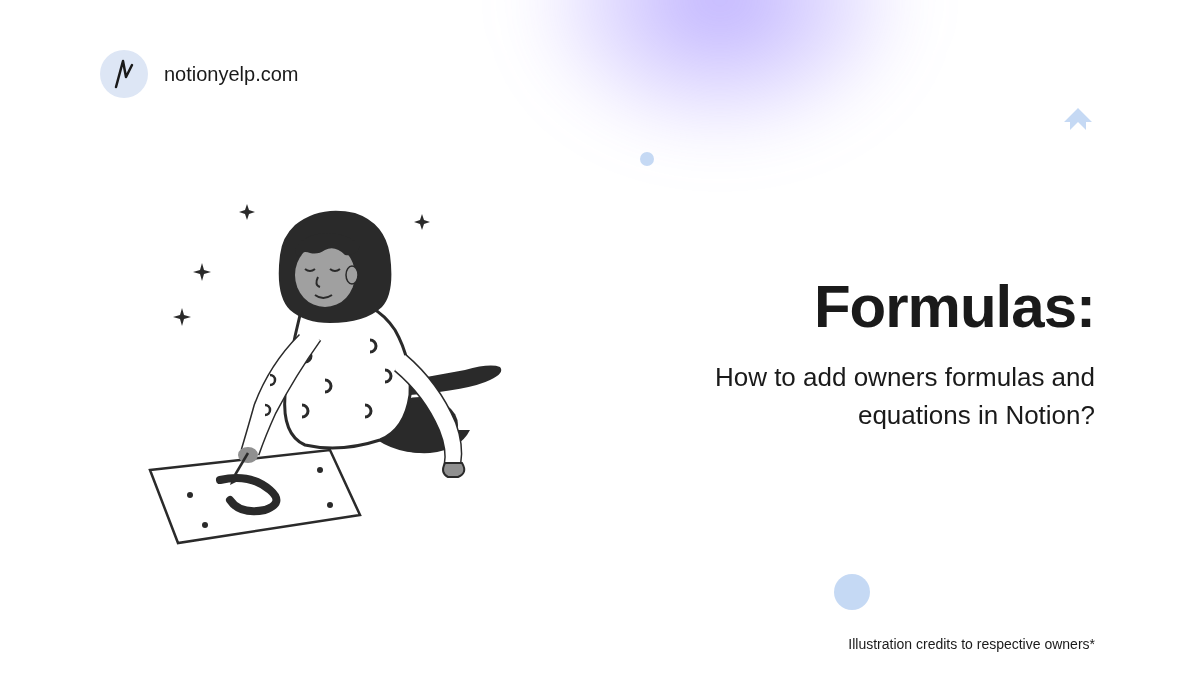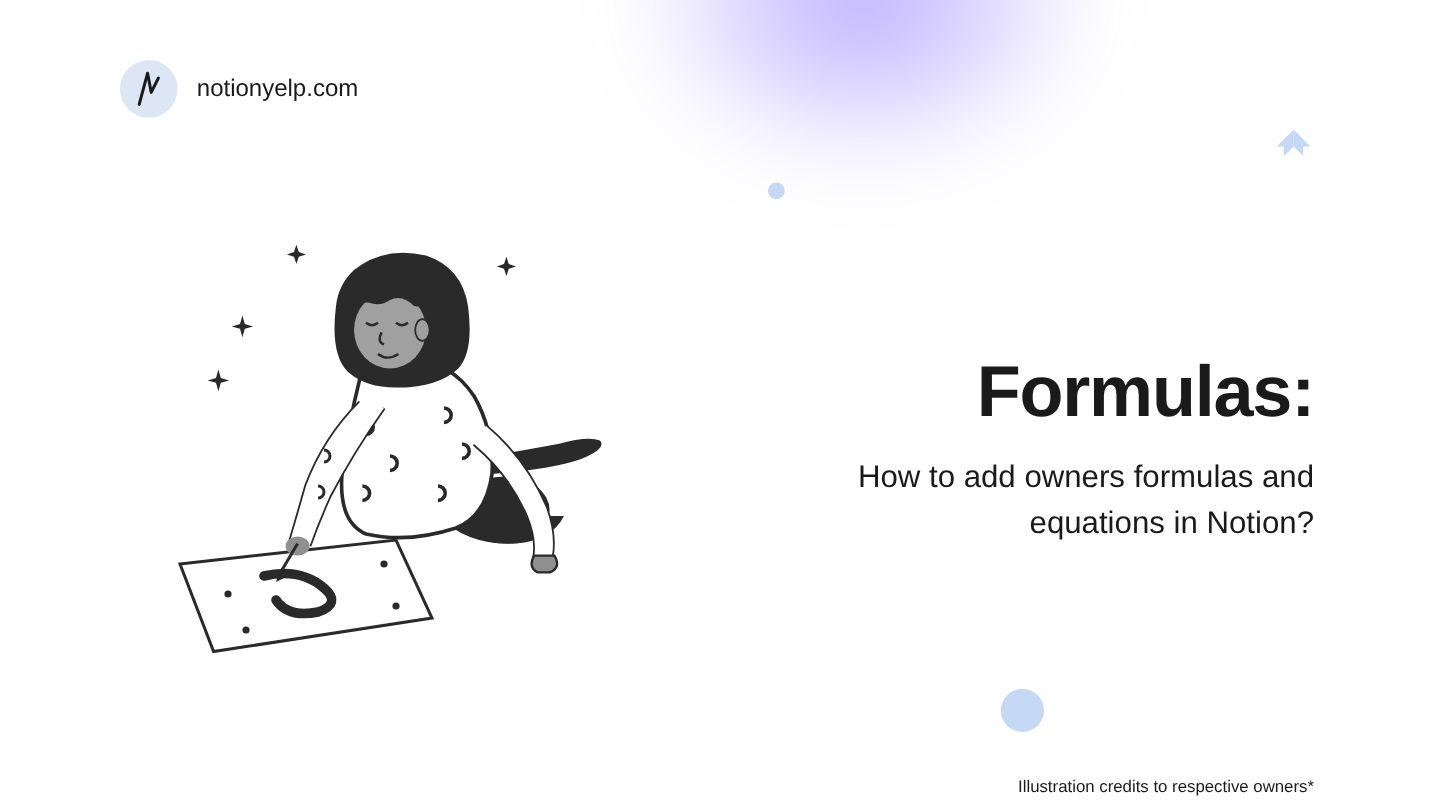--- a/index.html
+++ b/index.html
@@ -49,40 +49,40 @@
     .illustration {
       position: absolute;
       left: 130px;
       top: 195px;
       width: 400px;
       height: 360px;
     }
     .content-right {
       position: absolute;
       right: 105px;
-      top: 292px;
+      top: 272px;
       width: 480px;
       text-align: right;
     }
     .title {
       font-size: 60px;
       font-weight: 800;
       color: #1a1a1a;
       letter-spacing: -1px;
       margin-bottom: 18px;
     }
     .subtitle {
       font-size: 26px;
       font-weight: 400;
       color: #1a1a1a;
       line-height: 1.45;
     }
     .credits {
       position: absolute;
-      bottom: 12px;
+      bottom: 23px;
       right: 105px;
       font-size: 14px;
       font-weight: 500;
       color: #1a1a1a;
     }
     .dot-small {
       position: absolute;
       width: 14px;
       height: 14px;
       border-radius: 50%;

